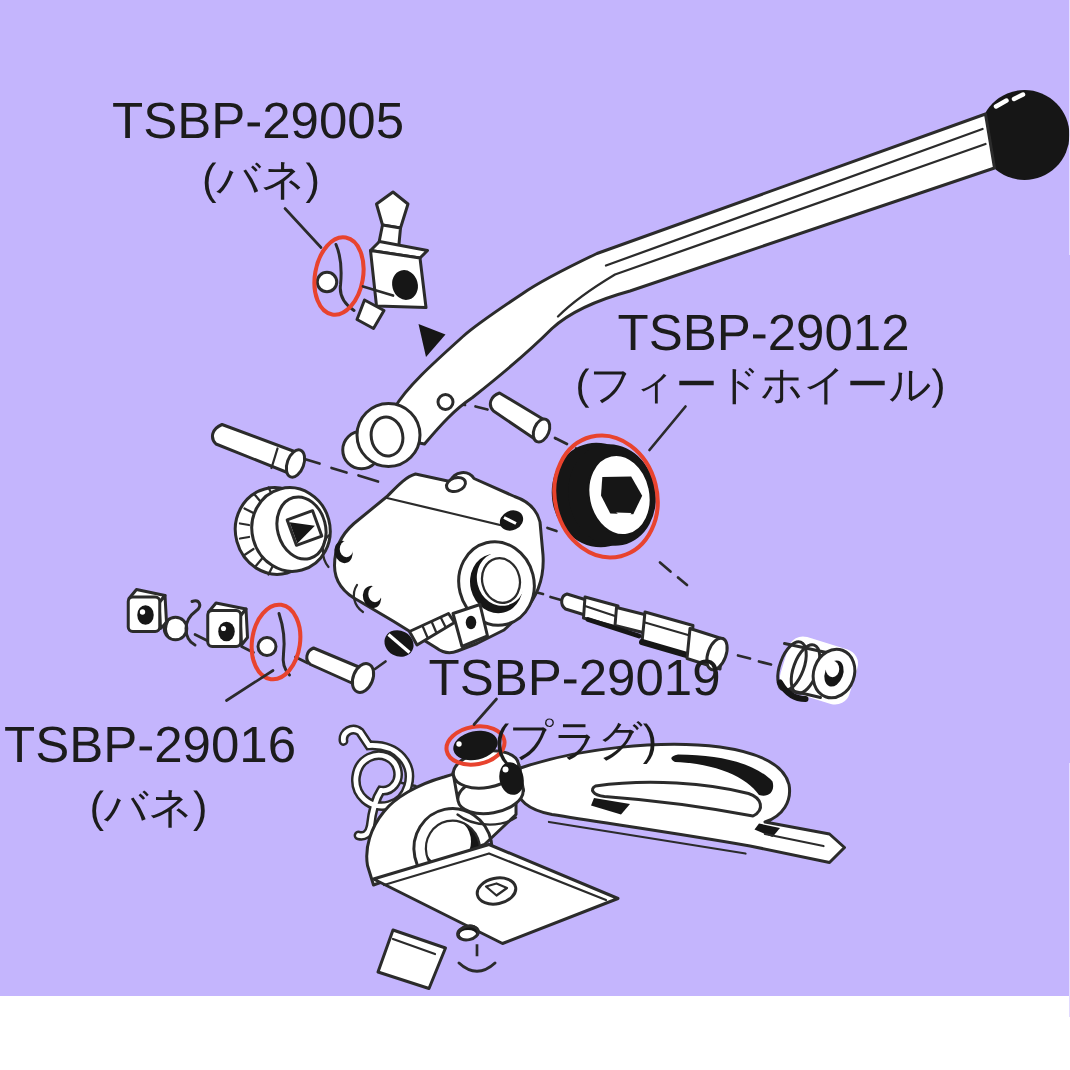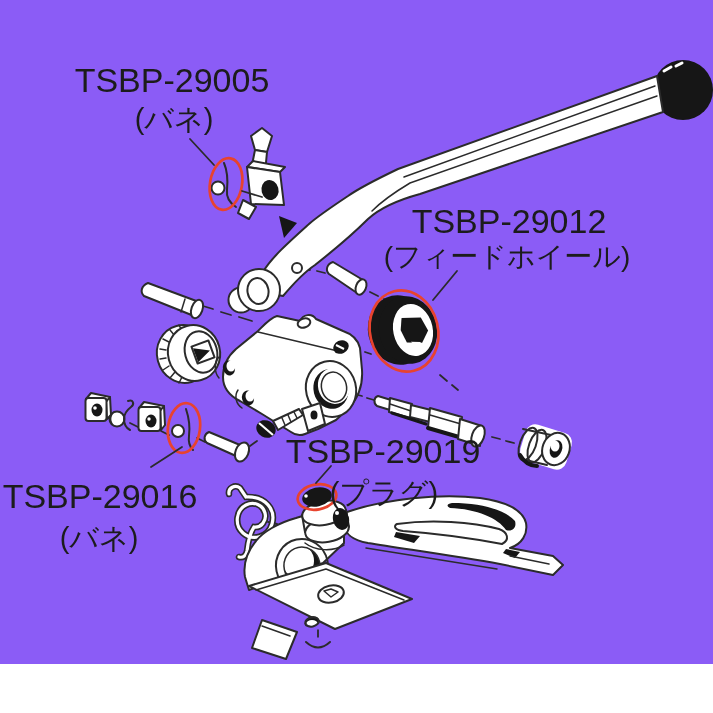--- a/index.html
+++ b/index.html
@@ -1,16 +1,16 @@
 <!DOCTYPE html>
 <html><head>
 <meta charset="utf-8">
 <style>
   html,body{margin:0;padding:0;background:#ffffff;}
-  .stage{position:relative;width:713px;height:664px;background:#8b5cf6;overflow:hidden;
+  .stage{position:relative;width:713px;height:664px;background:#c4b5fd;overflow:hidden;
          font-family:"Liberation Sans", sans-serif;}
   svg{display:block}
   
   .ln{stroke:#2b2b2b;fill:none;stroke-width:2;stroke-linecap:round;stroke-linejoin:round}
   .thin{stroke-width:1.5}
   .wf{fill:#ffffff}
   .bf{fill:#161616;stroke:none}
   .dash{stroke:#2b2b2b;fill:none;stroke-width:1.8;stroke-dasharray:8 5.5}
   .seg{stroke:#2b2b2b;stroke-width:1.8;stroke-linecap:round}
   .red{stroke:#e8432e;fill:none;stroke-width:2.7}

